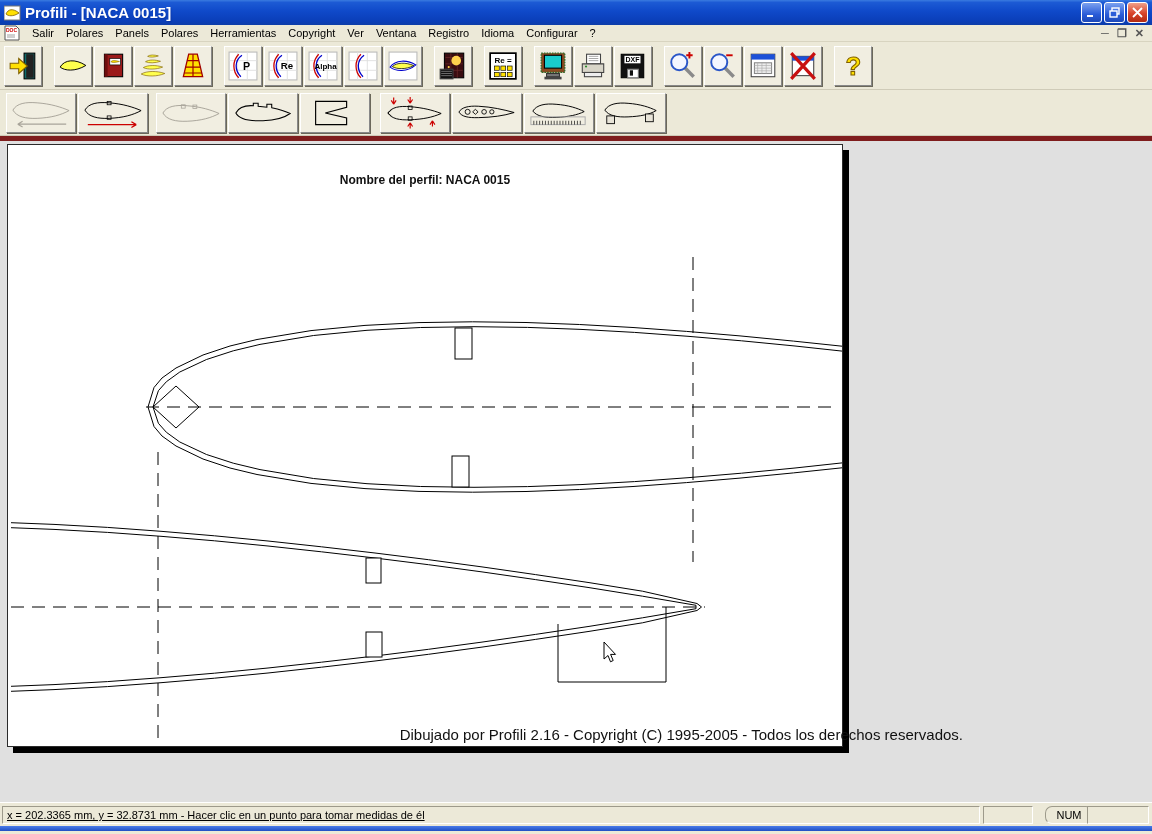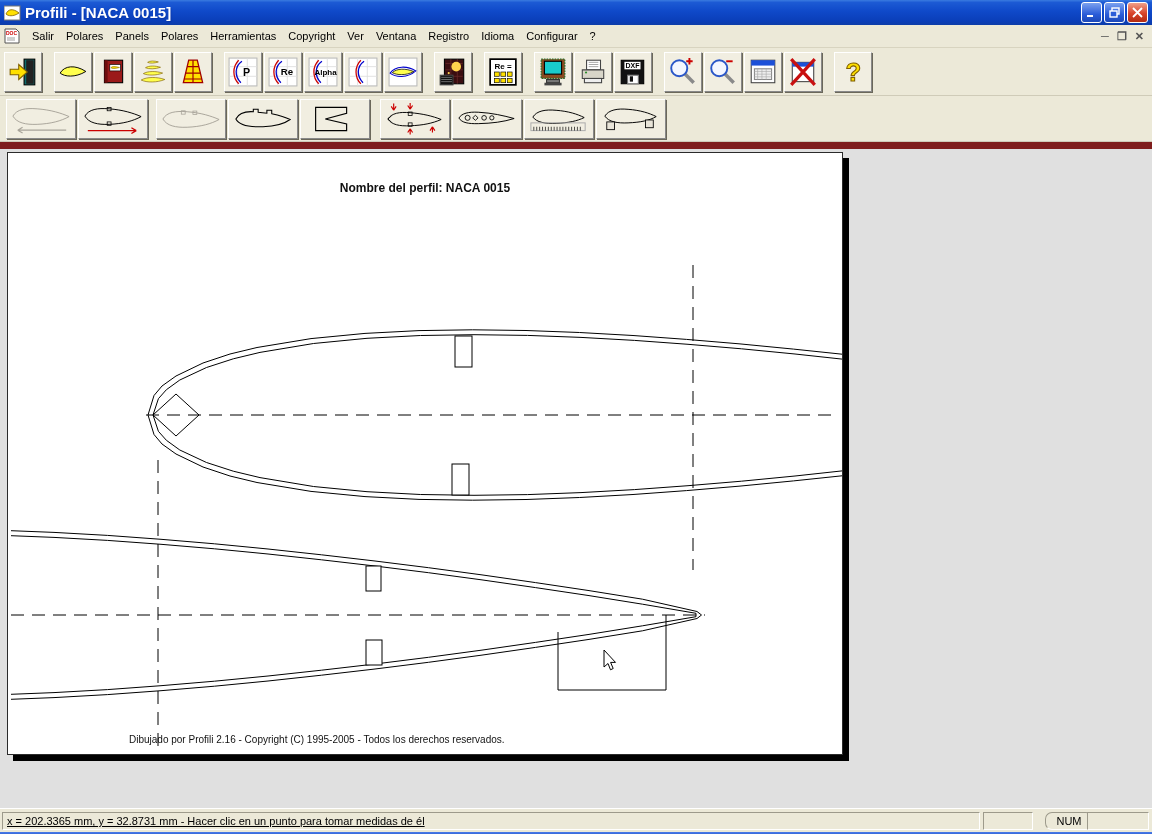--- a/index.html
+++ b/index.html
@@ -16,21 +16,21 @@
   .winbtn{
     width:21px; height:21px; border-radius:3px; color:#fff; font-size:11px; font-weight:bold;
     display:flex; align-items:center; justify-content:center;
     border:1px solid #fff; line-height:1;
   }
   .winbtn.min,.winbtn.restore{ background:linear-gradient(180deg,#7ba1ef,#2a5cd8 60%,#1c48b8); }
   .winbtn.close{ background:linear-gradient(180deg,#f0a08a,#d8442a 55%,#b22b12); }
 
   
   .menubar{
-    height:23px; background:#ECE9D8; display:flex; align-items:center;
+    height:17px; background:#ECE9D8; display:flex; align-items:center;
     border-bottom:1px solid #d8d4c0; padding:0 2px; font-size:11px;
   }
   .menubar .docicon{ width:18px; height:17px; margin:0 5px 0 1px; }
   .menu-item{ padding:3px 6px; color:#000; cursor:default; }
   .mdi-btns{ margin-left:auto; display:flex; align-items:center; gap:8px; padding-right:6px; color:#555; font-size:11px; font-weight:bold; }
   .mdi-btns span{ line-height:1; }
 
   
   .toolbar{ background:#ECE9D8; display:flex; align-items:center; border-bottom:1px solid #cfcbb8; }
   .toolbar1{ height:48px; padding:3px 4px; }
@@ -39,29 +39,29 @@
   .tbtn{
     background:#f1eee1; border:1px solid #888;
     border-top-color:#fff; border-left-color:#fff;
     box-shadow:1px 1px 0 #6b685a;
     display:flex; align-items:center; justify-content:center; cursor:pointer;
   }
   .tbtn1{ width:38px; height:40px; }
   .tbtn2{ width:70px; height:40px; }
 
   
-  .canvas{ position:relative; height:666px; background:#E0E0E0; border-top:7px solid #7f1d1d; }
+  .canvas{ position:relative; height:666px; background:#E0E0E0; border-top:5px solid #7f1d1d; }
   .page{
     position:absolute; left:7px; top:3px; width:836px; height:603px;
     background:#fff; border:1px solid #2b2b2b;
     box-shadow:6px 6px 0 0 #000;
   }
   .page .doc-title{ position:absolute; left:0; top:28px; width:834px; text-align:center; font-size:12px; font-weight:bold; color:#111; }
   .page .doc-subtitle{ position:absolute; left:0; top:57px; width:834px; text-align:center; font-size:11px; color:#111; }
-  .page .doc-footer{ position:absolute; left:121px; top:581px; width:834px; text-align:left; font-size:10px; color:#111; }
+  .page .doc-footer{ position:absolute; left:121px; top:581px; width:834px; text-align:right; font-size:15px; color:#111; }
   .page svg{ position:absolute; left:0; top:0; }
 
   
   .statusbar{ position:relative; height:24px; background:#ECE9D8; border-top:1px solid #fff; }
   .spanel{
     position:absolute; top:3px; height:18px; font-size:11px; color:#000;
     border:1px solid; border-color:#9d9a8b #fff #fff #9d9a8b;
     display:flex; align-items:center; padding:0 4px; background:#ECE9D8; white-space:nowrap; overflow:hidden;
   }
   .sp-main{ left:2px; width:978px;text-decoration:underline; }

